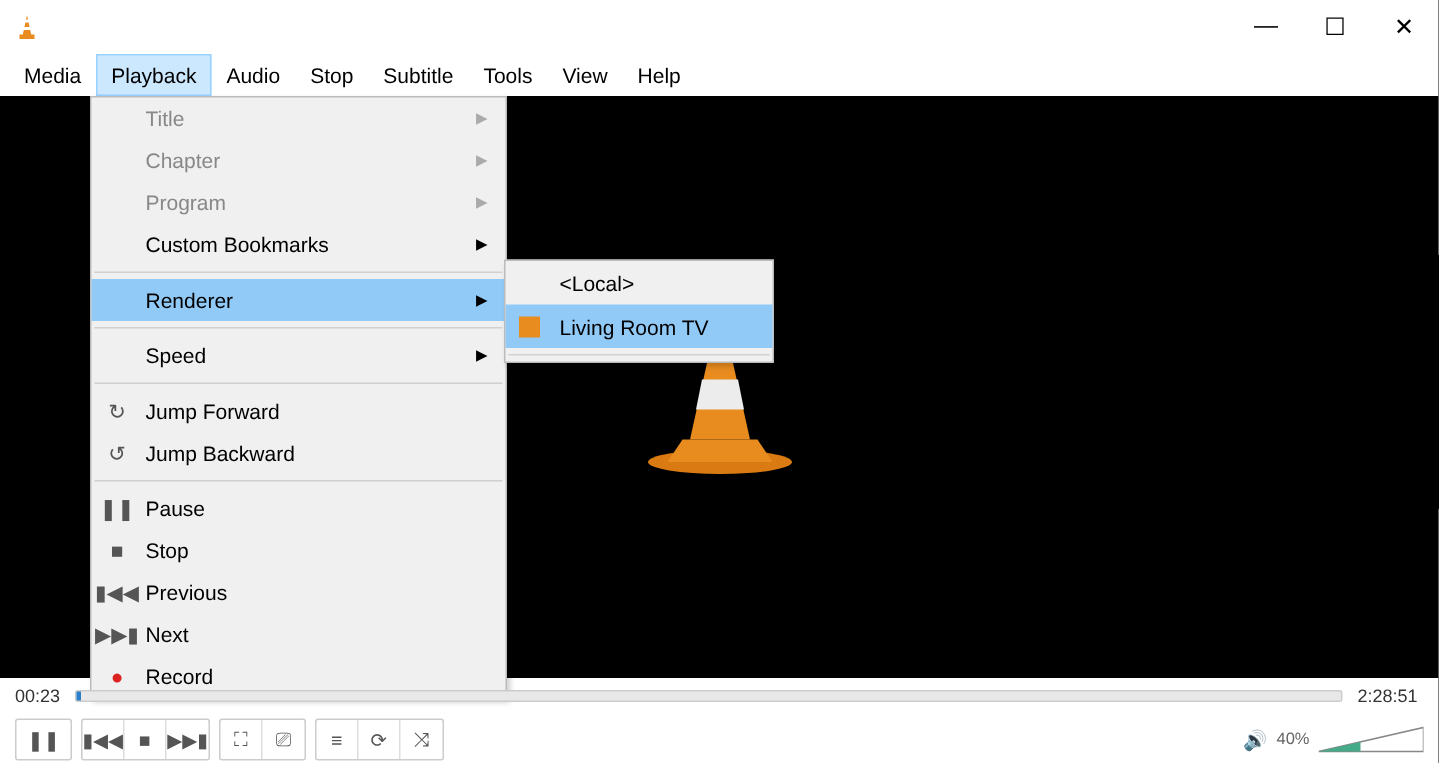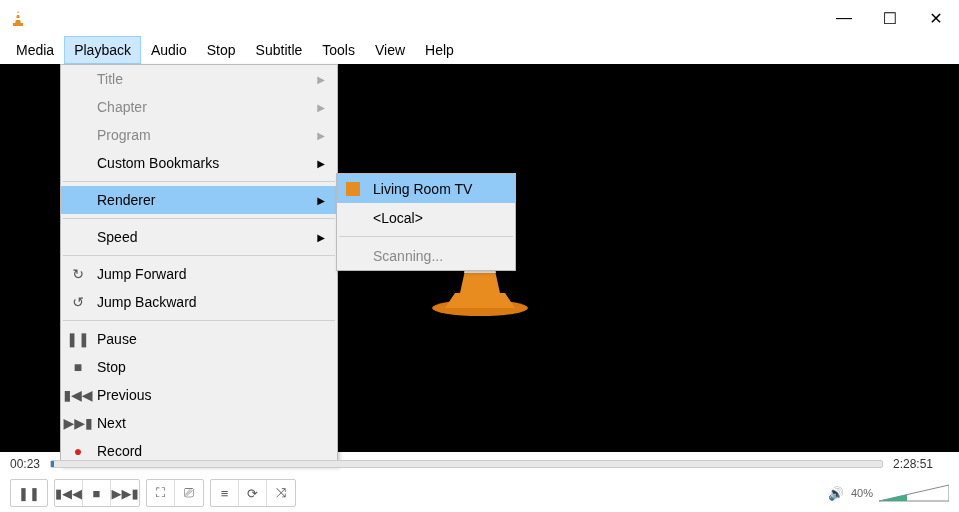--- a/index.html
+++ b/index.html
@@ -27,21 +27,21 @@
 .dd-sep { height: 1px; background: #d0d0d0; margin: 4px 2px; }
 .dd-icon { position: absolute; left: 8px; width: 18px; display: flex; align-items: center; justify-content: center; color: #555; }
 .dd-shortcut { margin-left: auto; color: #333; }
 
 .submenu { position: absolute; top: 173px; left: 336px; width: 180px; background: #f0f0f0; border: 1px solid #bbb; box-shadow: 2px 2px 4px rgba(0,0,0,0.2); font-size: 14px; }
 .sub-row { display: flex; align-items: center; height: 29px; padding: 0 12px 0 36px; position: relative; cursor: default; }
 .sub-row.highlighted { background: #91c9f7; }
 .sub-row.disabled { color: #888; }
 .sub-icon { position: absolute; left: 8px; width: 16px; height: 16px; }
 
-.timebar { position: absolute; left: 0; right: 16px; bottom: 38px; height: 20px; display: flex; align-items: center; padding: 0 10px; font-size: 12px; color: #333; gap: 10px; }
+.timebar { position: absolute; left: 0; right: 4px; bottom: 38px; height: 20px; display: flex; align-items: center; padding: 0 10px; font-size: 12px; color: #333; gap: 10px; }
 .prog-track { flex: 1; height: 8px; background: #e8e8e8; border: 1px solid #ccc; border-radius: 2px; position: relative; }
 .prog-fill { position: absolute; left: 0; top: 0; bottom: 0; width: 0.3%; background: #2a80c9; }
 
 .controls { position: absolute; left: 0; right: 0; bottom: 0; height: 38px; display: flex; align-items: center; padding: 0 10px; gap: 6px; }
 .ctl-group { display: flex; border: 1px solid #ccc; border-radius: 2px; }
 .ctl-btn { width: 28px; height: 26px; display: flex; align-items: center; justify-content: center; font-size: 13px; color: #555; border-right: 1px solid #ddd; cursor: default; }
 .ctl-btn:last-child { border-right: none; }
 .ctl-btn.big { width: 36px; }
 .vol-area { margin-left: auto; display: flex; align-items: center; gap: 6px; }
 .vol-text { font-size: 11px; color: #666; }
@@ -143,33 +143,30 @@
       <span class="dd-icon">▶▶▮</span>
       <span>Next</span>
     </div>
   <div class="dd-row">
       <span class="dd-icon" style="color:#d22">●</span>
       <span>Record</span>
     </div>
 </div>
 
 <div class="submenu">
+  <div class="sub-row">
+      <span>&lt;Local&gt;</span>
+    </div>
   <div class="sub-row highlighted">
     <span class="sub-icon"><svg viewBox="0 0 16 16">
           <rect x="1" y="1" width="14" height="14" fill="#e88c1f"></rect>
         </svg></span>
     <span>Living Room TV</span>
   </div>
-  <div class="sub-row">
-      <span>&lt;Local&gt;</span>
-    </div>
-  <div class="dd-sep"></div>
-  <div class="sub-row disabled">
-      <span>Scanning...</span>
-    </div>
+  <div class="dd-sep"></div>
 </div>
 
 <div class="timebar">
   <span>00:23</span>
   <div class="prog-track">
       <div class="prog-fill"></div>
     </div>
   <span>2:28:51</span>
 </div>
 

